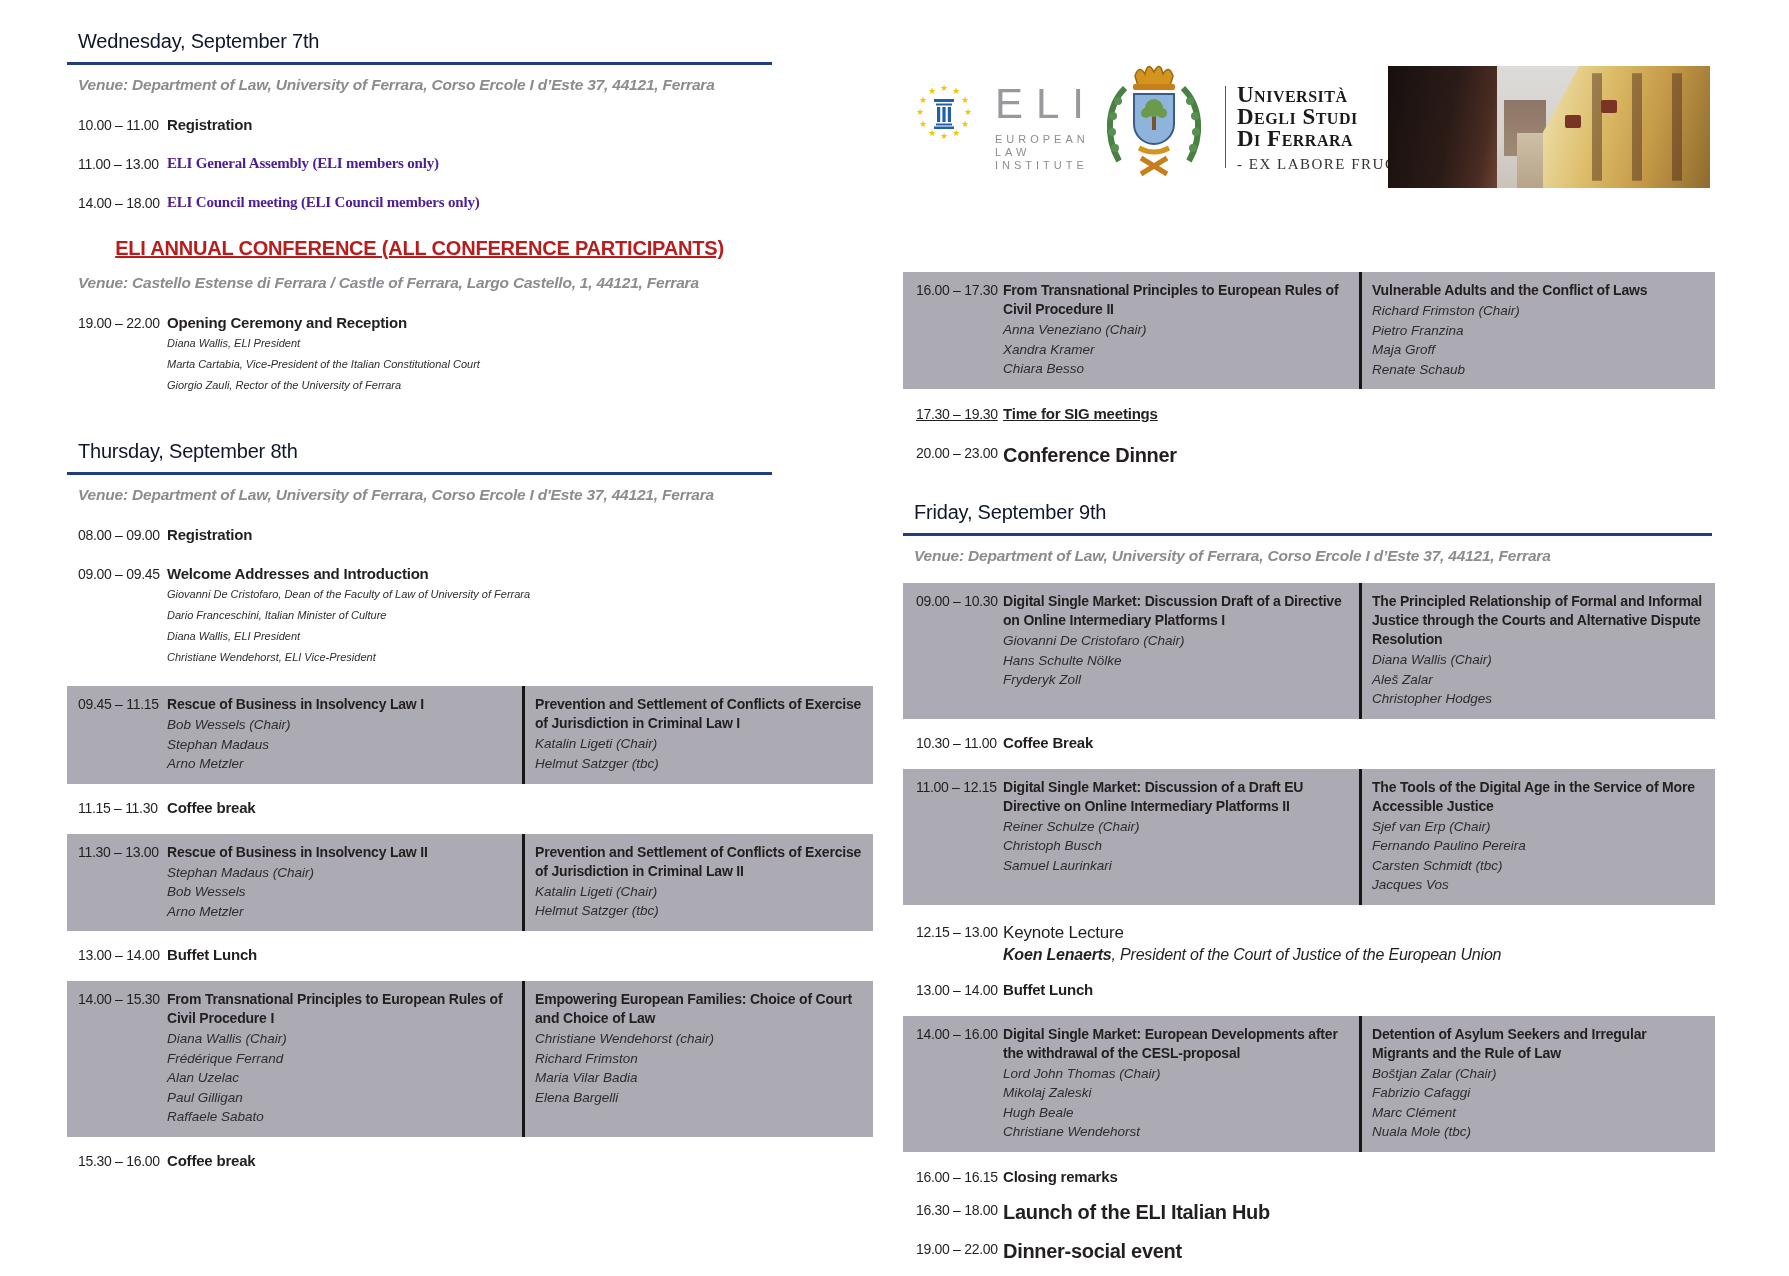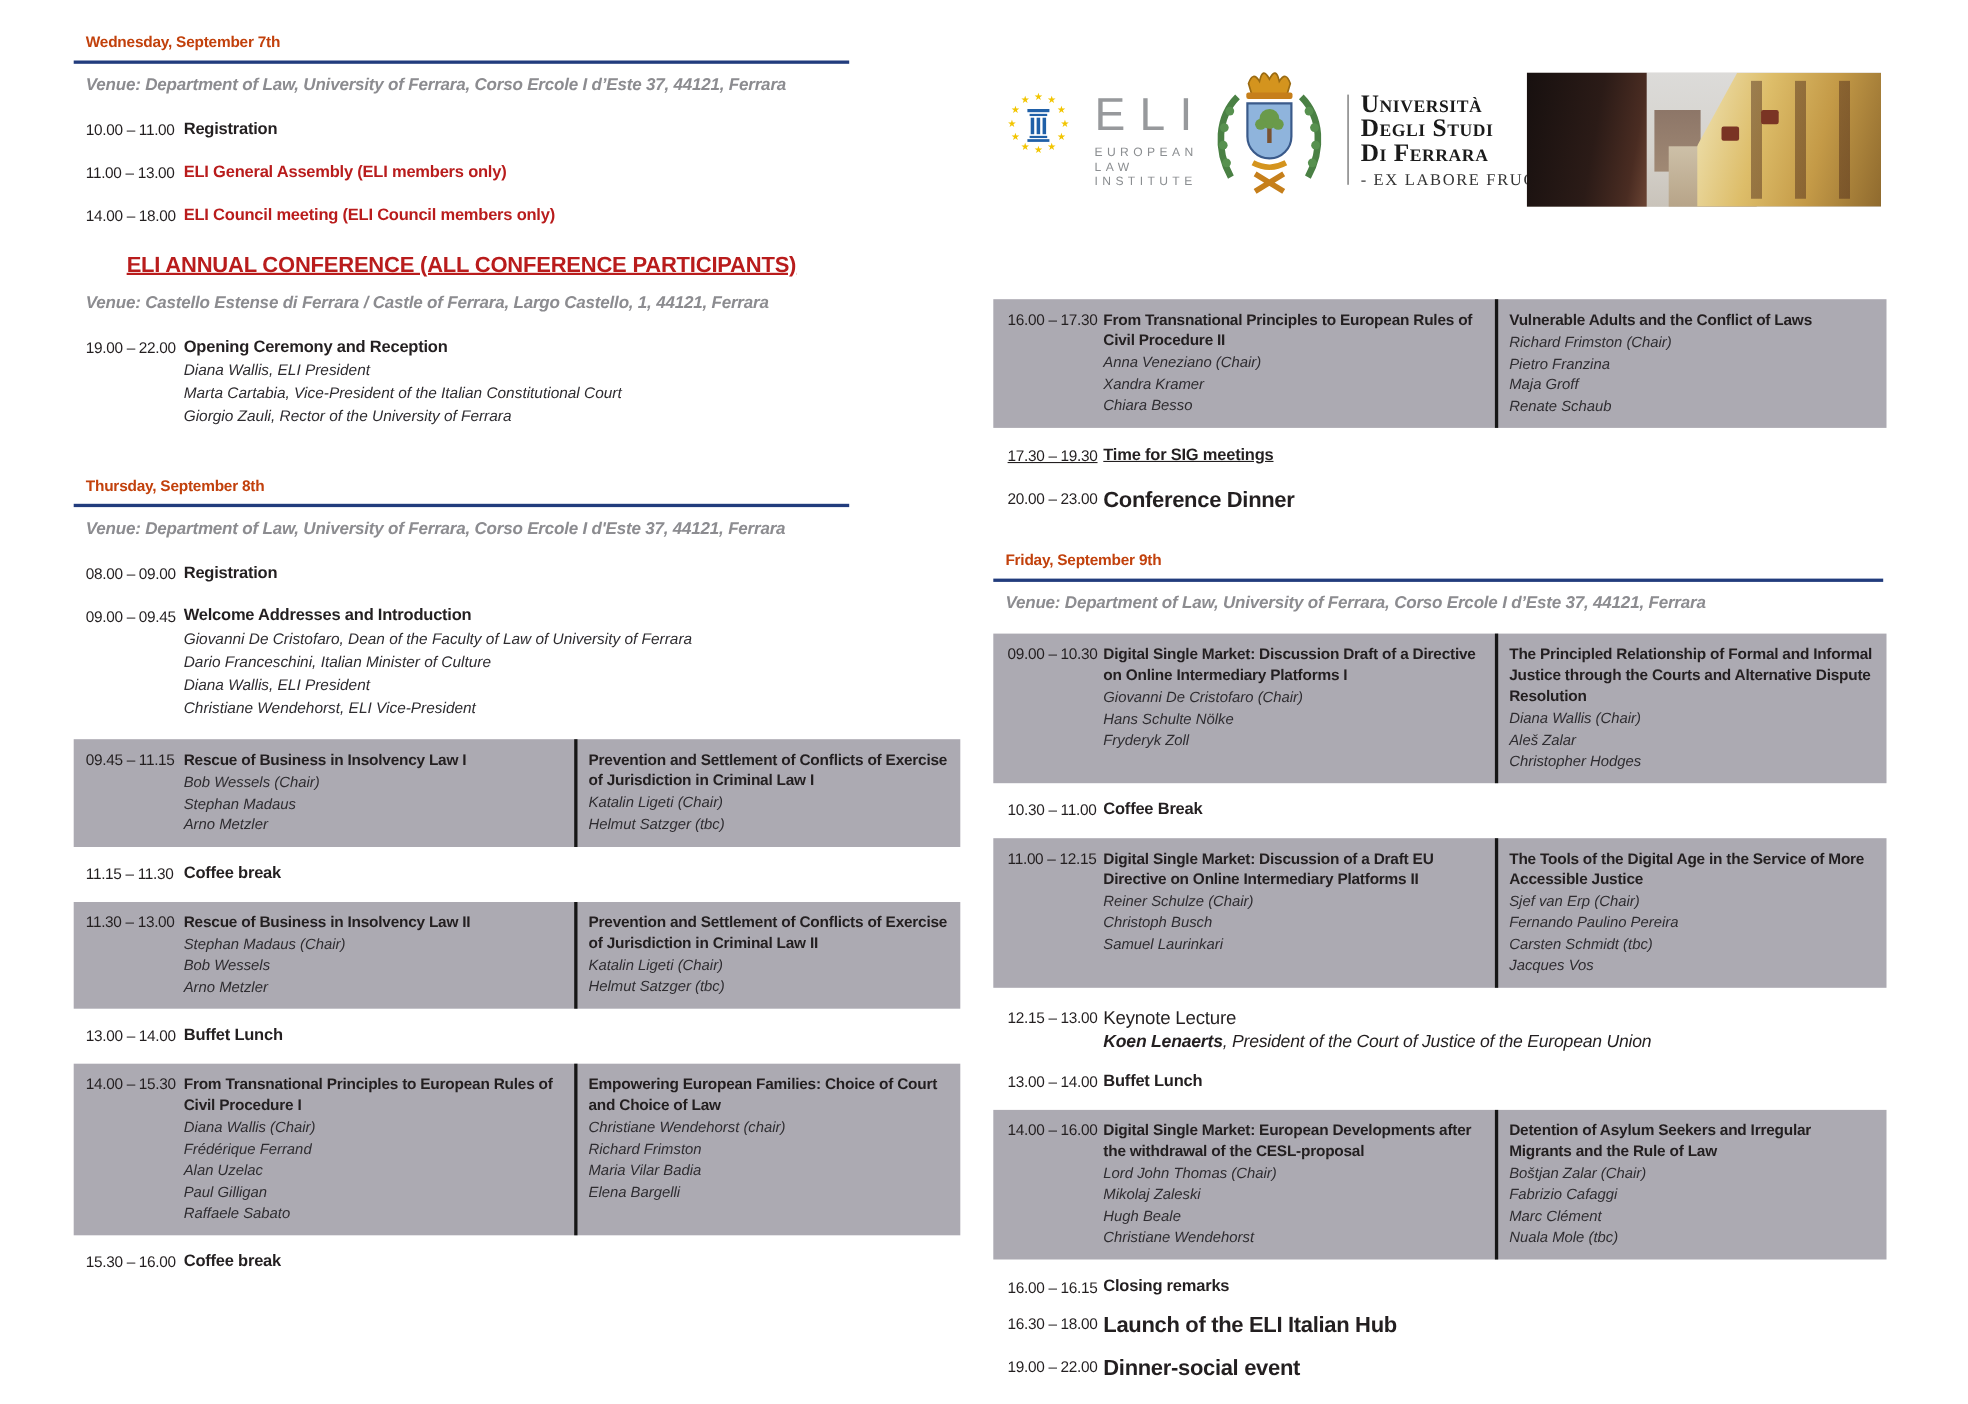--- a/index.html
+++ b/index.html
@@ -2,33 +2,33 @@
 <html><head>
 <meta charset="utf-8">
 <style>
   html,body{margin:0;padding:0;background:#ffffff;}
   .page{position:relative;width:1789px;height:1276px;background:#ffffff;overflow:hidden;
         font-family:"Liberation Sans",sans-serif;color:#231f20;}
   .col{position:absolute;top:0;}
   .col-left{left:67px;top:30px;width:806px;}
   .col-right{left:903px;top:26px;width:812px;}
 
-  .day-title{font-size:14px;font-weight:bold;color:#c2410c;padding-left:11px;letter-spacing:-0.2px;}
+  .day-title{font-size:20px;font-weight:normal;color:#0f172a;padding-left:11px;letter-spacing:-0.2px;}
   .day-rule{height:3px;background:#223c7d;margin-top:9px;width:705px;}
   .col-right .day-rule{width:809px;}
   .venue{margin-top:11px;padding-left:11px;font-size:15.5px;font-weight:bold;font-style:italic;color:#8c8c90;letter-spacing:-0.2px;}
 
   .row{display:flex;margin-top:22px;}
   .row .time{flex:none;width:89px;margin-left:11px;font-size:14px;letter-spacing:-0.3px;padding-top:1px;}
   .col-right .row .time{margin-left:13px;width:87px;}
   .lbl{font-size:15px;font-weight:bold;letter-spacing:-0.2px;}
-  .lbl.navy{color:#b91c1c;}
+  .lbl.navy{color:#4c1d95;font-family:Liberation Serif, serif;}
   .lbl.big{font-size:20px;letter-spacing:-0.3px;}
   .lbl.plain{font-weight:normal;font-size:17px;}
-  .people{font-style:italic;font-weight:normal;font-size:14px;line-height:21px;color:#2e2c30;margin-top:2px;}
+  .people{font-style:italic;font-weight:normal;font-size:11px;line-height:21px;color:#2e2c30;margin-top:2px;}
   .keynote-line{margin-top:3px;font-size:16px;font-style:italic;letter-spacing:-0.2px;}
   .keynote-line .kn{font-weight:bold;}
 
   .conf-heading{width:705px;margin-top:26px;text-align:center;font-size:20px;font-weight:bold;
                 color:#b91c1c;text-decoration:underline;letter-spacing:-0.2px;}
 
   .sbox{display:flex;background:#acaab2;margin-top:18px;align-items:stretch;}
   .sbox .time{flex:none;width:89px;margin-left:11px;font-size:14px;letter-spacing:-0.3px;padding-top:10px;}
   .col-right .sbox .time{margin-left:13px;width:87px;}
   .sbox .cell{padding:9px 10px 10px 0;}

